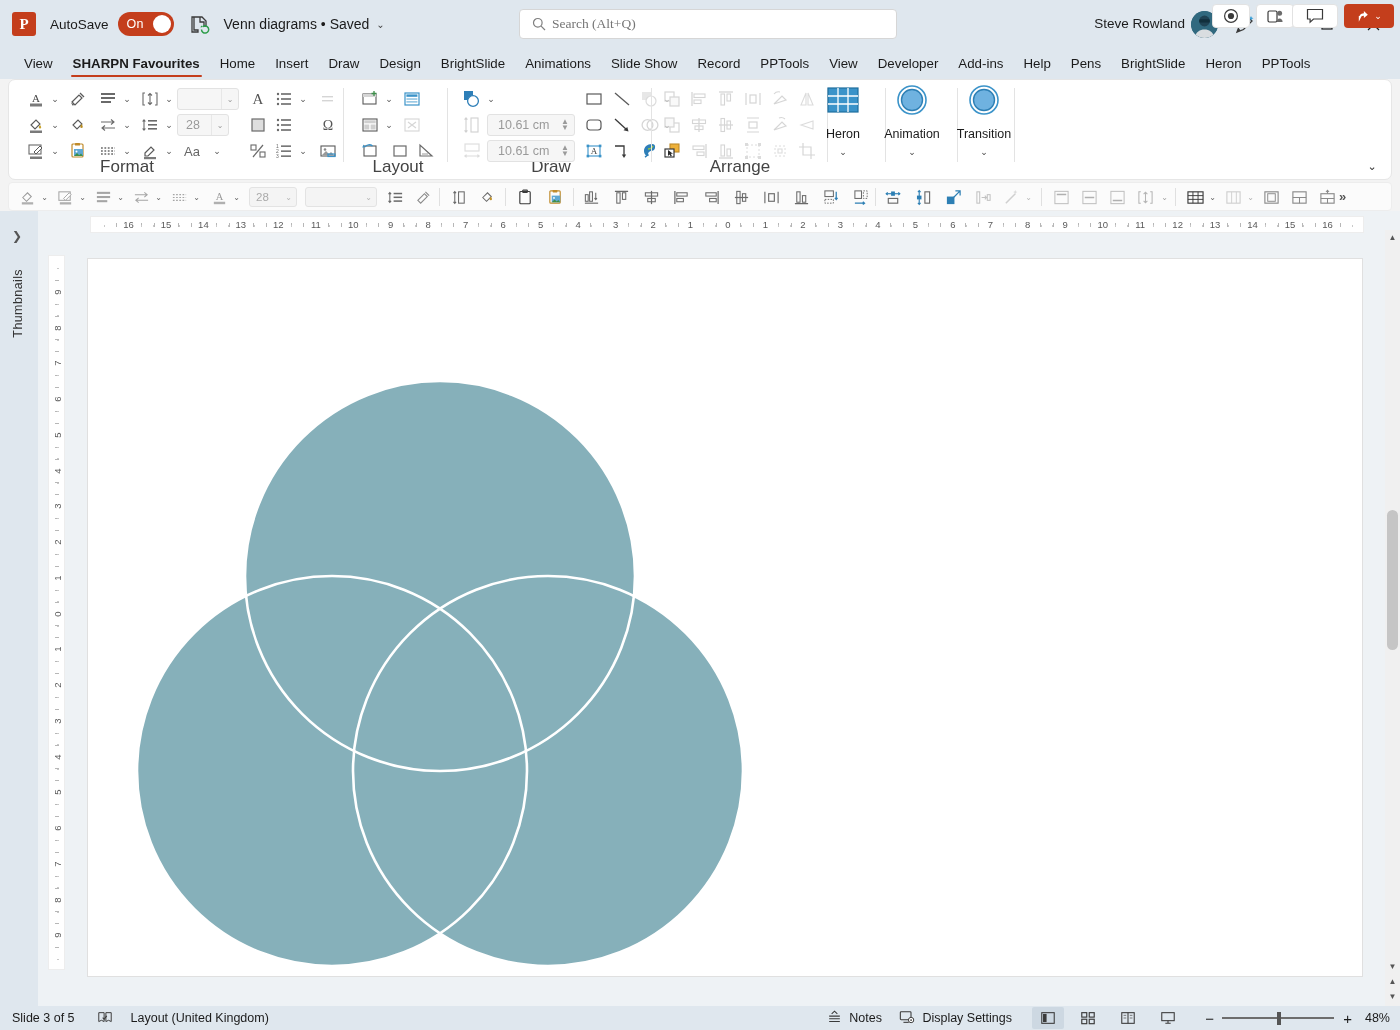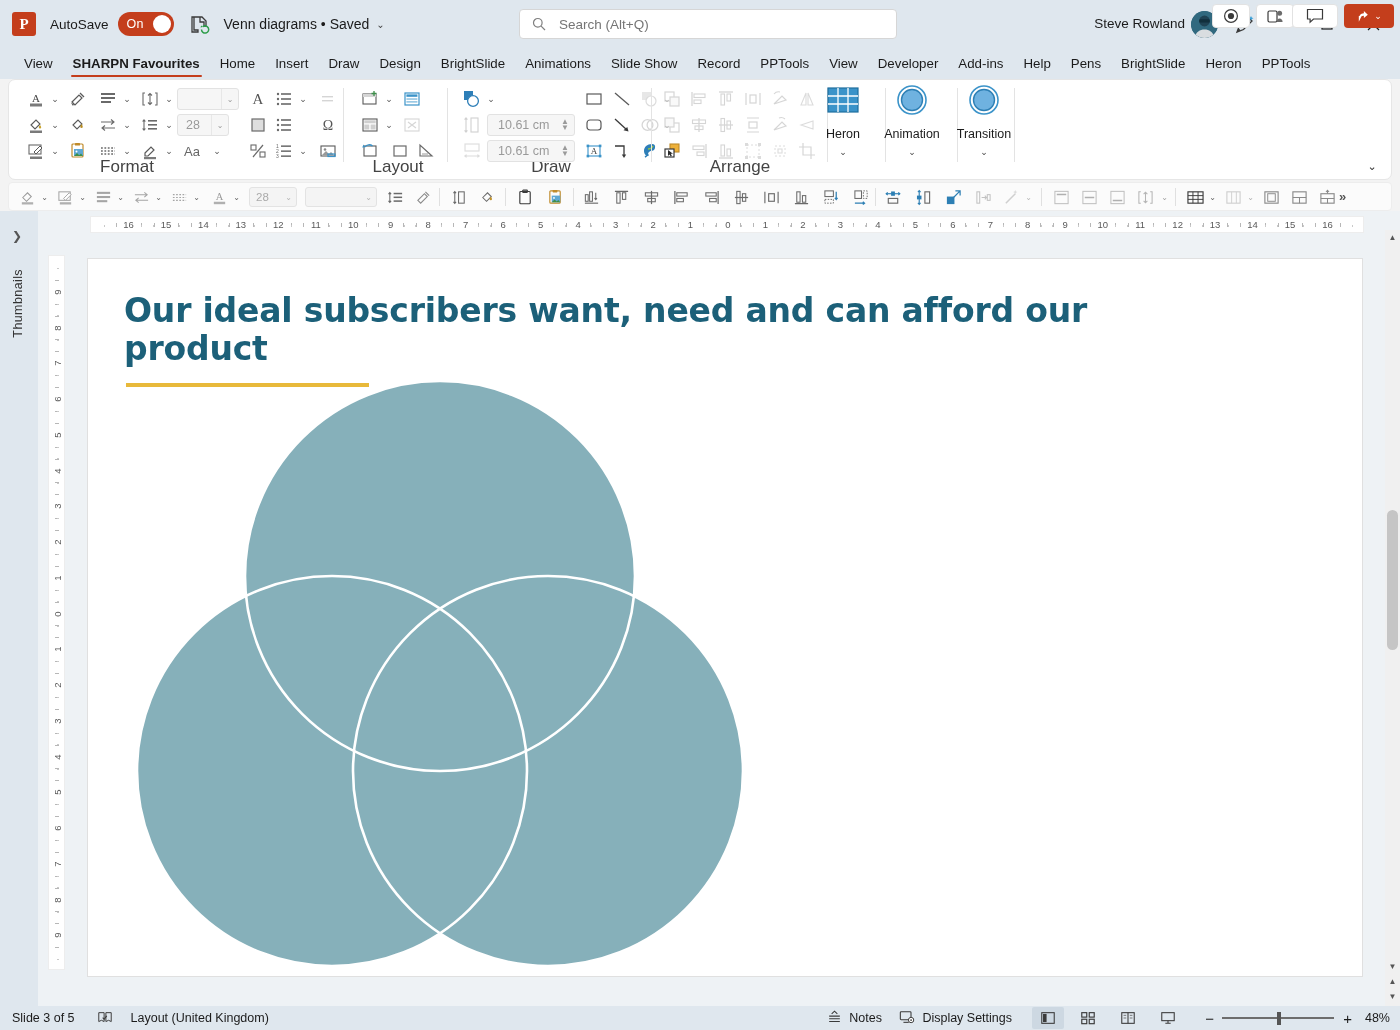--- a/index.html
+++ b/index.html
@@ -41,22 +41,22 @@
   .doc-title { margin-left: 14px; font-size: 14px; color: #1b1b1b; }
   .doc-chevron { margin-left: 7px; font-size: 10px; color: #444; }
 
   #searchbox {
     position: absolute; left: 519px; top: 9px; width: 378px; height: 30px;
     background: #fff; border: 1px solid #d6d6d6; border-radius: 4px;
     display: flex; align-items: center; padding-left: 12px;
   }
   #searchbox .sicon { width: 14px; height: 14px; opacity:.75; }
   #searchbox input {
-    border: 0; outline: 0; background: transparent; margin-left: 11px;
-    font-size: 13.5px; color: #555; font-family: Liberation Sans, sans-serif;
+    border: 0; outline: 0; background: transparent; margin-left: 4px;
+    font-size: 13.5px; color: #555; font-family: Liberation Serif, serif;
     width: 300px;
   }
 
   .user-name { position: absolute; right: 215px; top: 16px; font-size: 13.5px; color: #1b1b1b; }
   .avatar {
     position: absolute; right: 182px; top: 11px; width: 27px; height: 27px;
     border-radius: 50%; background: #2f6378; overflow:hidden;
   }
   .pen-btn { position: absolute; right: 142px; top: 12px; width: 26px; height: 26px; }
   .wbtn {
@@ -1148,24 +1148,20 @@
   <span style="position:absolute;left:1330px;top:6px;font-size:13px;color:#555;font-weight:bold">»</span>
 </div>
 
 <div id="thumbpanel">
   <span id="thumb-expand">❯</span>
   <span id="thumb-label">Thumbnails</span>
 </div>
 
 <div id="slidearea">
   <div id="slide">
-    <div id="slide-title">
-      <span>Our ideal subscribers want, need and can afford our product</span>
-      <div id="title-underline"></div>
-    </div>
     <svg id="venn" viewBox="0 0 700 612">
         <g>
           <circle cx="352" cy="212" r="195" fill="#86b0ba"></circle>
           <circle cx="244" cy="407" r="195" fill="#86b0ba"></circle>
           <circle cx="460" cy="407" r="195" fill="#86b0ba"></circle>
           <circle cx="352" cy="212" r="195" fill="none" stroke="#ffffff" stroke-width="2.6"></circle>
           <circle cx="244" cy="407" r="195" fill="none" stroke="#ffffff" stroke-width="2.6"></circle>
           <circle cx="460" cy="407" r="195" fill="none" stroke="#ffffff" stroke-width="2.6"></circle>
         </g>
       </svg>

